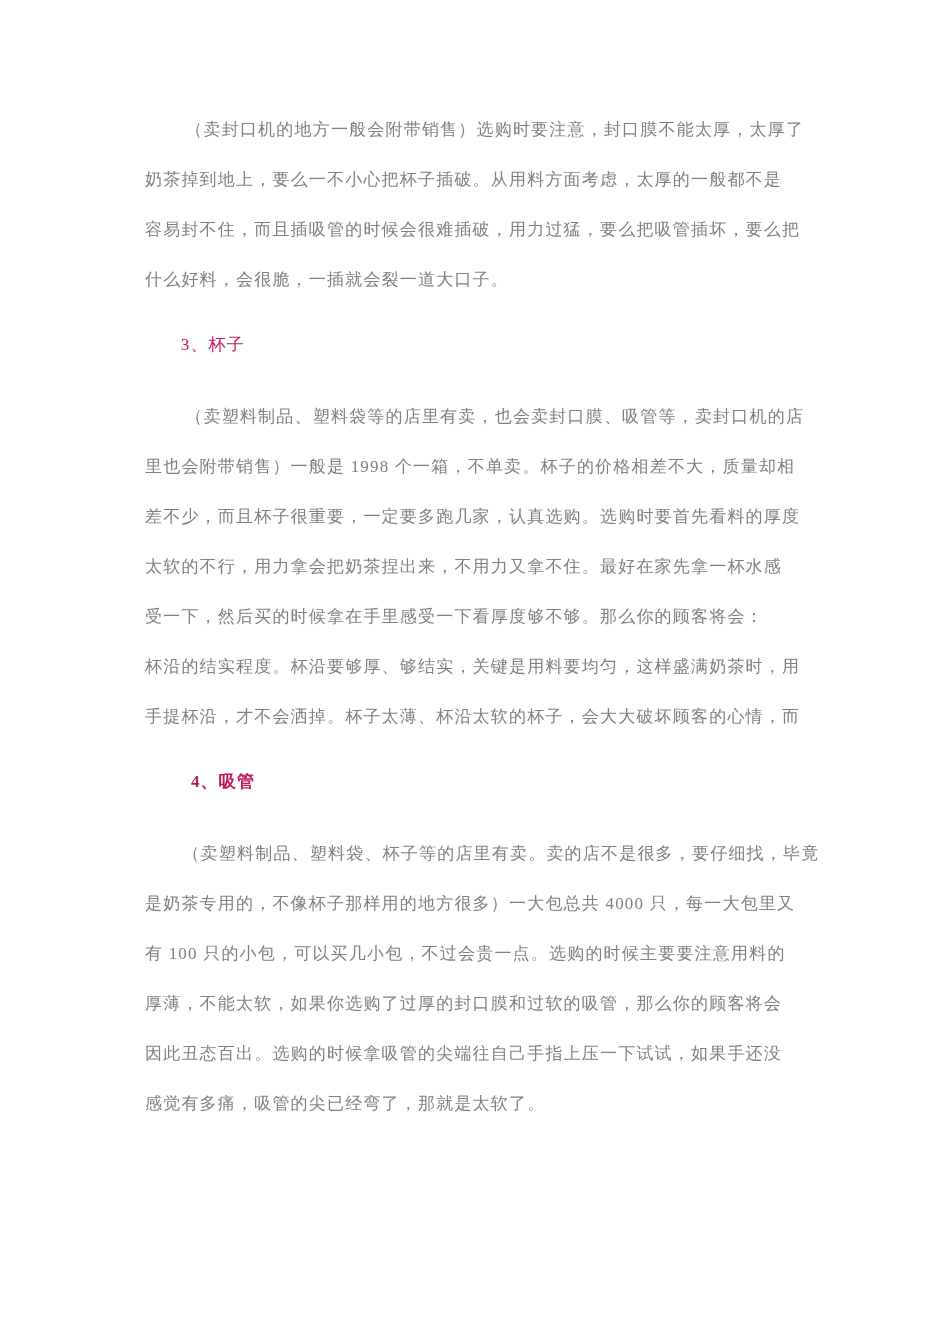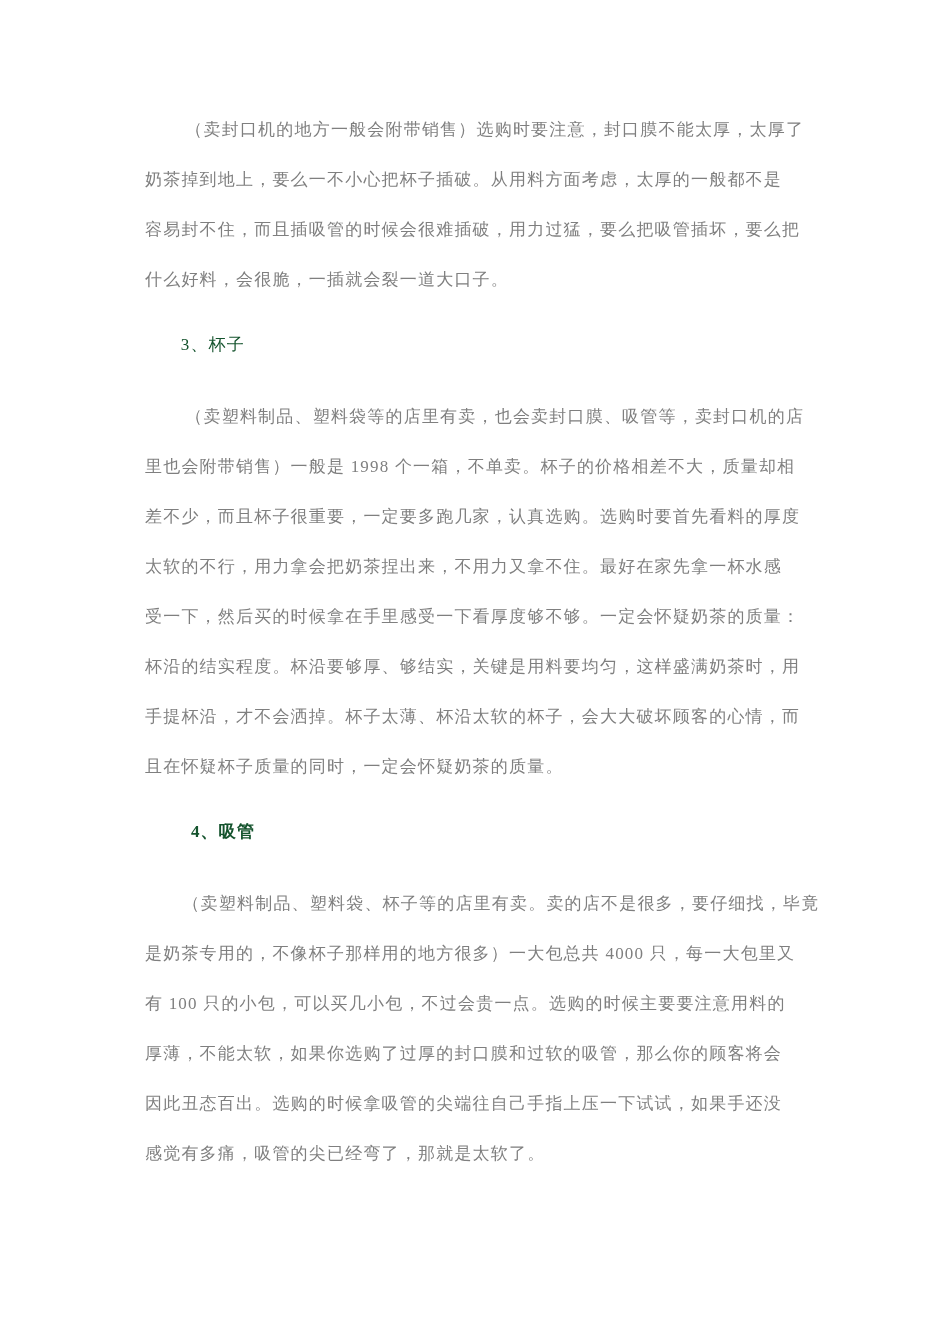--- a/index.html
+++ b/index.html
@@ -37,21 +37,21 @@
     text-align: center;
   }
   .section-heading {
     line-height: 50px;
     height: 50px;
     margin: 15px 0 22px 0;
     text-indent: 2.1em;
     white-space: nowrap;
     font-size: 17px;
     font-weight: normal;
-    color: #14532d;
+    color: #be185d;
   }
   .section-heading.straws {
     text-indent: 2.7em;
     font-weight: bold;
   }
 </style>
 </head>
 <body>
 
 <div class="doc-page">
@@ -63,24 +63,23 @@
     <div class="text-line">什么好料，会很脆，一插就会裂一道大口子。</div>
   </div>
 
   <h3 class="section-heading">3、杯子</h3>
 
   <div class="doc-paragraph">
     <div class="text-line first">（卖塑料制品、塑料袋等的店里有卖，也会卖封口膜、吸管等，卖封口机的店</div>
     <div class="text-line">里也会附带销售）一般是 1998 个一箱，不单卖。杯子的价格相差不大，质量却相</div>
     <div class="text-line">差不少，而且杯子很重要，一定要多跑几家，认真选购。选购时要首先看料的厚度</div>
     <div class="text-line">太软的不行，用力拿会把奶茶捏出来，不用力又拿不住。最好在家先拿一杯水感</div>
-    <div class="text-line">受一下，然后买的时候拿在手里感受一下看厚度够不够。一定会怀疑奶茶的质量：</div>
+    <div class="text-line">受一下，然后买的时候拿在手里感受一下看厚度够不够。那么你的顾客将会：</div>
     <div class="text-line">杯沿的结实程度。杯沿要够厚、够结实，关键是用料要均匀，这样盛满奶茶时，用</div>
     <div class="text-line">手提杯沿，才不会洒掉。杯子太薄、杯沿太软的杯子，会大大破坏顾客的心情，而</div>
-    <div class="text-line">且在怀疑杯子质量的同时，一定会怀疑奶茶的质量。</div>
   </div>
 
   <h3 class="section-heading straws">4、吸管</h3>
 
   <div class="doc-paragraph">
     <div class="text-line first">（卖塑料制品、塑料袋、杯子等的店里有卖。卖的店不是很多，要仔细找，毕竟</div>
     <div class="text-line">是奶茶专用的，不像杯子那样用的地方很多）一大包总共 4000 只，每一大包里又</div>
     <div class="text-line">有 100 只的小包，可以买几小包，不过会贵一点。选购的时候主要要注意用料的</div>
     <div class="text-line">厚薄，不能太软，如果你选购了过厚的封口膜和过软的吸管，那么你的顾客将会</div>
     <div class="text-line">因此丑态百出。选购的时候拿吸管的尖端往自己手指上压一下试试，如果手还没</div>

